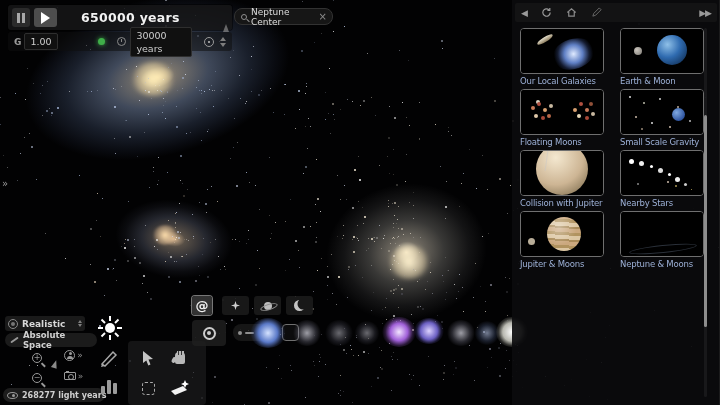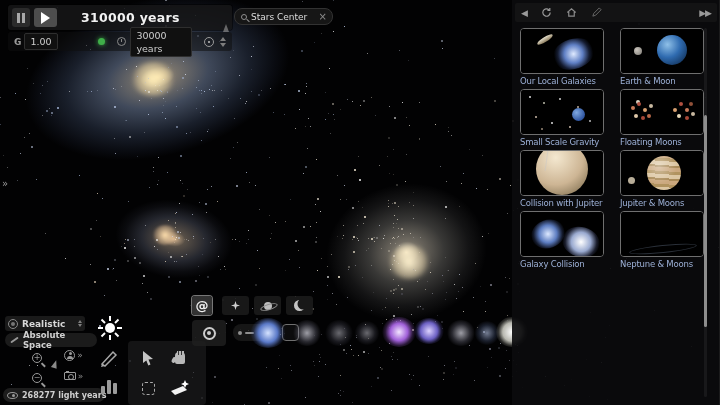--- a/index.html
+++ b/index.html
@@ -885,42 +885,42 @@
       <i style="position: absolute; border-radius: 50%; left: 141.8px; top: 37.5px; width: 1px; height: 1px; background: rgb(154, 154, 168); opacity: 0.97;"></i>
     </div>
 
   <div class="hudbar abs" id="timebar">
     <button class="pausebtn">
         <span class="ic-pause"></span>
       </button>
     <button class="playbtn">
         <span class="ic-play"></span>
       </button>
-    <span id="timeText">310000 years</span>
+    <span id="timeText">650000 years</span>
   </div>
 
   <div class="abs" id="gravrow">
     <span id="gLabel">G</span>
     <span class="field" id="gField">1.00</span>
     <span id="statusDot" style="background: rgb(63, 174, 73); box-shadow: rgb(63, 174, 73) 0px 0px 5px;"></span>
     <span class="ic-clock"></span>
     <span class="field" id="stepField">30000 years</span>
     <span class="ic-target"></span>
     <span class="spin">
       <i class="tri-up"></i>
       <i class="tri-dn"></i>
     </span>
   </div>
 
   <button class="abs" id="sysbtn">
     <span class="ic-rocket"></span>
   </button>
   <div class="abs" id="searchbox">
     <span class="ic-mag"></span>
-    <span id="searchText">Stars Center</span>
+    <span id="searchText">Neptune Center</span>
     <span id="clearX">×</span>
   </div>
 
   <button class="abs" id="edgeExp">»</button>
 
   <div class="abs" id="panel">
     <div id="phead">
       <button class="pnavtxt">◀</button>
       <button class="ic-svg">
         <svg width="11" height="11" viewBox="0 0 12 12">
@@ -949,47 +949,47 @@
         <div class="plabel">Our Local Galaxies</div>
       </div>
       <div class="pitem">
         <div class="thumb">
             <div class="art art-earth"></div>
           </div>
         <div class="plabel">Earth &amp; Moon</div>
       </div>
       <div class="pitem">
         <div class="thumb">
+            <div class="art art-floating"></div>
+          </div>
+        <div class="plabel">Floating Moons</div>
+      </div>
+      <div class="pitem">
+        <div class="thumb">
             <div class="art art-gravity"></div>
           </div>
         <div class="plabel">Small Scale Gravity</div>
-      </div>
-      <div class="pitem">
-        <div class="thumb">
-            <div class="art art-floating"></div>
-          </div>
-        <div class="plabel">Floating Moons</div>
       </div>
       <div class="pitem">
         <div class="thumb">
             <div class="art art-jupitercol"></div>
           </div>
         <div class="plabel">Collision with Jupiter</div>
       </div>
       <div class="pitem">
         <div class="thumb">
+            <div class="art art-nearby"></div>
+          </div>
+        <div class="plabel">Nearby Stars</div>
+      </div>
+      <div class="pitem">
+        <div class="thumb">
             <div class="art art-jupiter2"></div>
           </div>
         <div class="plabel">Jupiter &amp; Moons</div>
-      </div>
-      <div class="pitem">
-        <div class="thumb">
-            <div class="art art-galcol"></div>
-          </div>
-        <div class="plabel">Galaxy Collision</div>
       </div>
       <div class="pitem">
         <div class="thumb">
             <div class="art art-neptune"></div>
           </div>
         <div class="plabel">Neptune &amp; Moons</div>
       </div>
     </div>
     <div id="pscrollTrack"></div>
     <div id="pscrollThumb"></div>

